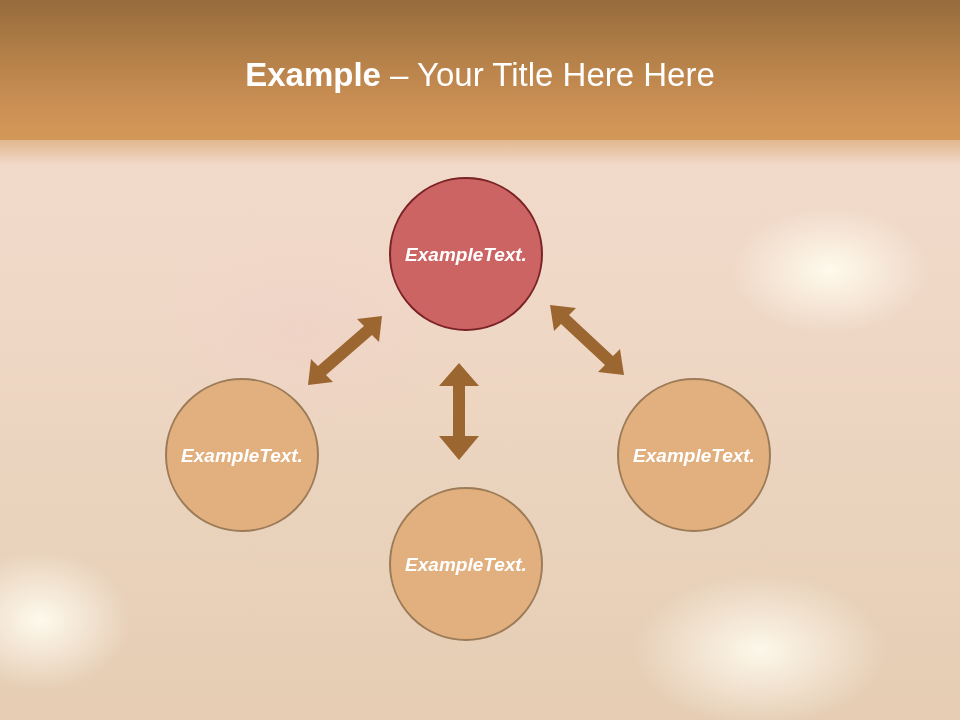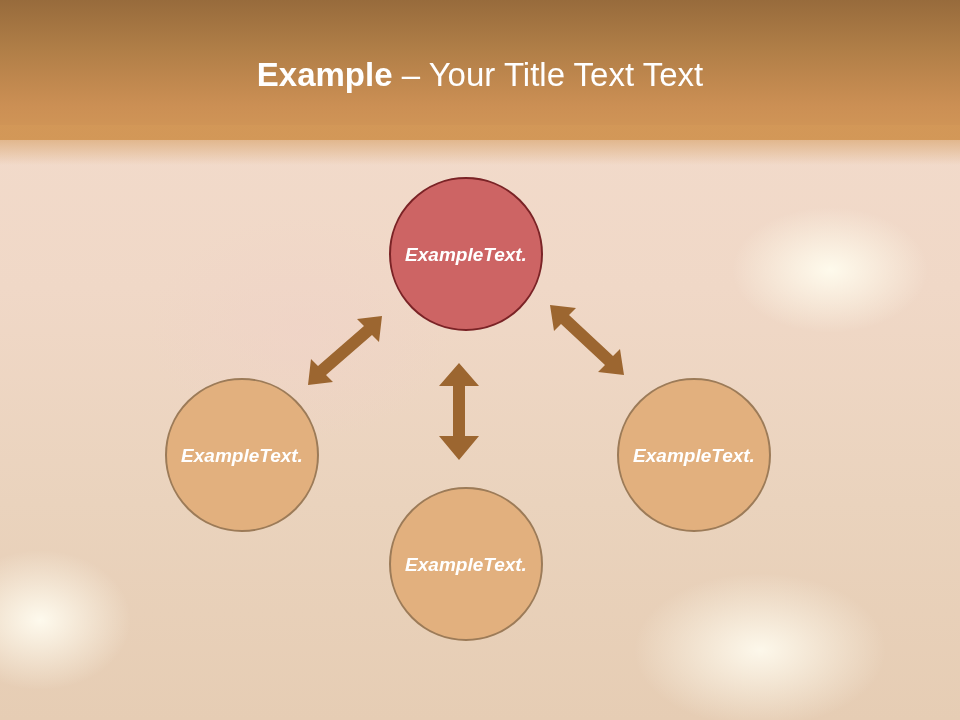--- a/index.html
+++ b/index.html
@@ -41,21 +41,21 @@
   .arrow { position: absolute; }
   .arrow svg { display: block; }
 </style>
 </head>
 <body>
 
 <div class="slide">
   <div class="header"></div>
   <div class="header-fade"></div>
 
-  <div class="title"><span class="bold">Example</span><span> – Your Title Text Text</span></div>
+  <div class="title"><span class="bold">Example</span><span> – Your Title Here Here</span></div>
 
   <div class="arrow" style="left:306px;top:312px;">
     <svg width="80" height="76" viewBox="0 0 80 76">
       <polygon fill="#9c6630" points="76,4 73,30 66,23 20,63 27,70 2,73 5,47 12,54 58,14 51,7"></polygon>
     </svg>
   </div>
 
   <div class="arrow" style="left:548px;top:302px;">
     <svg width="80" height="76" viewBox="0 0 80 76">
       <polygon fill="#9c6630" points="2,3 28,6 21,13 65,54 72,47 76,73 50,70 57,63 13,22 6,29"></polygon>

